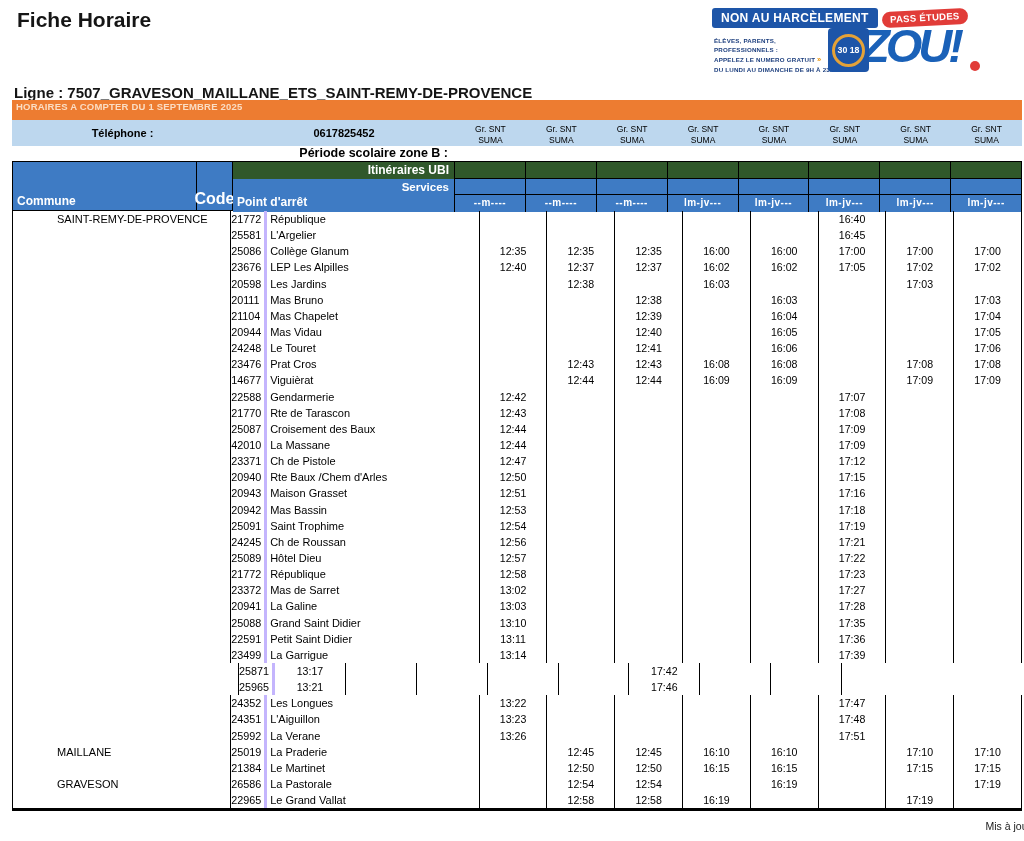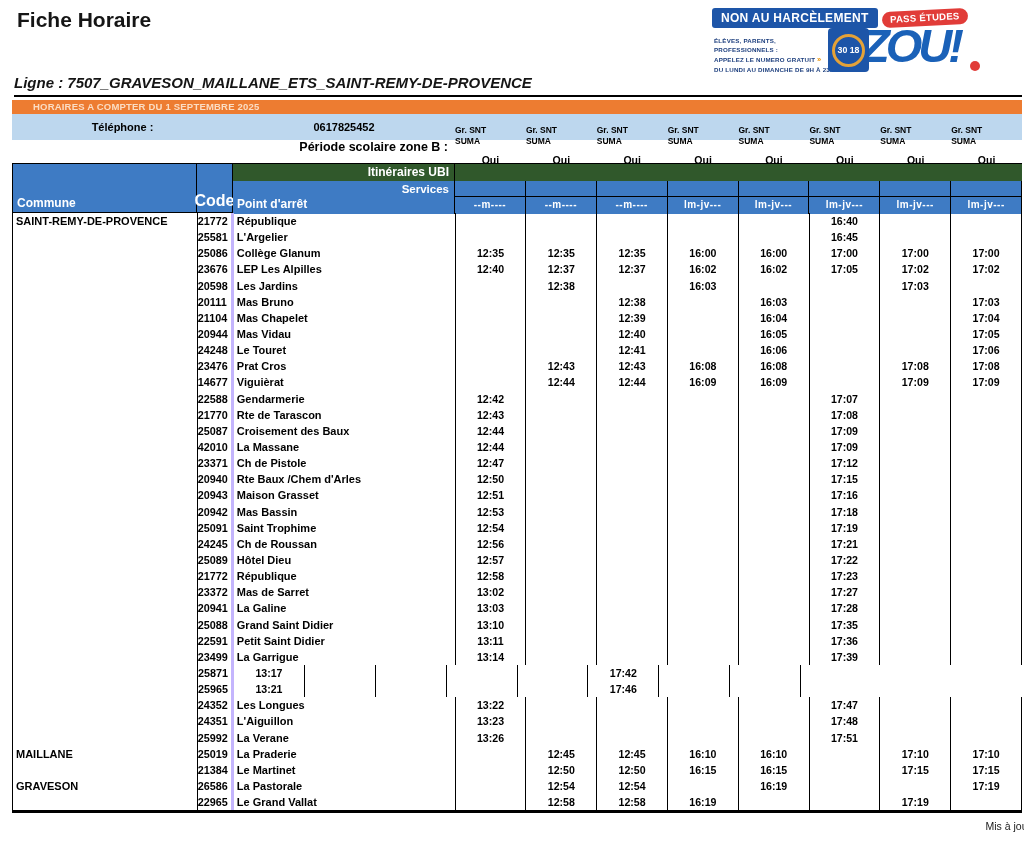--- a/index.html
+++ b/index.html
@@ -4,21 +4,21 @@
 <style>
   * { margin:0; padding:0; box-sizing:border-box; }
   html,body { background:#e8e8e8; }
   .page {
     position:relative; width:1024px; height:841px; background:#fff;
     font-family:"Liberation Sans", sans-serif; color:#000; overflow:hidden;
     margin:0 auto;
   }
   
   .page-title { position:absolute; left:17px; top:8px; font-size:21px; font-weight:700; color:#151515; }
-  .line-rule  { position:absolute; left:14px; top:74px; width:1008px; height:23px; border-bottom:2.5px solid #000;font-style:italic; }
+  .line-rule  { position:absolute; left:14px; top:84px; width:1008px; height:23px; border-bottom:2.5px solid #000; }
   .line-title { font-size:15px; font-weight:700; color:#151515; }
 
   
   .branding { position:absolute; left:705px; top:4px; width:318px; height:76px; }
   .harass-banner {
     position:absolute; left:7px; top:4px; z-index:1;
     background:var(--brand-blue); color:#fff; font-size:12px; font-weight:700;
     padding:3px 9px; border-radius:3px; letter-spacing:.3px; white-space:nowrap;
   }
   .harass-info {
@@ -45,56 +45,56 @@
   .zou { position:absolute; left:156px; top:12px; z-index:2; width:160px; height:62px; }
   .zou-text {
     font-size:47px; font-weight:700; font-style:italic; color:var(--zou-blue);
     letter-spacing:-4px; line-height:60px; white-space:nowrap;
   }
   .zou-dot { position:absolute; left:109px; top:45px; width:10px; height:10px; border-radius:50%; background:var(--red); }
 
   
   .sheet { position:absolute; left:12px; top:100px; width:1010px; }
   .orange-bar {
-    height:14px; line-height:14px; background:var(--orange); color:#fbddc4;
-    font-size:9.5px; font-weight:700; padding-left:21px; letter-spacing:.2px;
+    height:20px; line-height:14px; background:var(--orange); color:#fbddc4;
+    font-size:9.5px; font-weight:700; padding-left:4px; letter-spacing:.2px;
   }
   .phone-row { height:26px; background:var(--light-blue); display:flex; font-weight:700; }
   .cell-tel   { width:221px; text-align:center; line-height:26px; font-size:11px; }
   .cell-phone { width:222px; text-align:center; line-height:26px; font-size:11px; }
   .tcols { width:567px; display:flex; }
   .tcols > div { flex:1 1 0; min-width:0; }
-  .g-cell { text-align:left; font-size:8.5px; font-weight:700; line-height:1.3; padding-top:11px; }
-  .period-row { height:23px; display:flex; background:#fff; font-weight:700; }
+  .g-cell { text-align:center; font-size:8.5px; font-weight:400; line-height:1.3; padding-top:4px; }
+  .period-row { height:15px; display:flex; background:#fff; font-weight:700; }
   .period-label { width:443px; text-align:right; padding-right:7px; font-size:12.5px; line-height:15px; }
   .oui-cell { text-align:center; font-size:10.5px; line-height:15px; font-weight:700;margin-top:13px; }
 
   
   .sheet-table { border-left:1px solid #000; }
   .hgrid { display:flex; border-top:1px solid #000; border-bottom:1px solid #000; height:50px; }
   .commune-h { width:185px; background:var(--head-blue); border-right:1px solid #000;
                color:#fff; font-size:12px; font-weight:700; display:flex; align-items:flex-end; padding:0 0 2px 4px; }
   .code-h    { width:36px;  background:var(--head-blue); border-right:1px solid #000;
                color:#fff; font-size:16px; font-weight:700; display:flex; align-items:flex-end; justify-content:center; padding-bottom:2px; }
   .hright { flex:1 1 0; display:flex; flex-direction:column; }
   .hrow { display:flex; }
-  .hrow.r-green { height:17px; background:var(--dark-green);flex-direction:column; }
+  .hrow.r-green { height:17px; background:var(--dark-green); }
   .hrow.r-svc   { height:16px; background:var(--head-blue); }
   .hrow.r-code  { height:17px; background:var(--head-blue); }
   .hlabel { width:222px; border-right:1px solid #000; color:#fff; font-weight:700; }
   .r-green .hlabel { text-align:right; padding-right:5px; font-size:12px; line-height:17px; }
   .r-svc   .hlabel { text-align:right; padding-right:5px; font-size:11.5px; line-height:16px; }
   .r-code  .hlabel { text-align:left; padding-left:4px; font-size:12px; line-height:17px; display:flex; align-items:flex-end; padding-bottom:1px; }
   .h-tcell { border-right:1px solid #000; }
   .r-green .h-tcell { border-bottom:1px solid #000; }
   .r-svc   .h-tcell { border-bottom:1px solid #000; }
   .daycode { color:#fff; font-size:10px; font-weight:700; text-align:center; line-height:16px; letter-spacing:.5px; }
 
   .tbody { border-bottom:3px solid #000; }
-  .trow { display:flex; height:16.15px; line-height:16.2px; font-weight:700; }
+  .trow { display:flex; height:16.15px; line-height:16.2px; font-weight:400;margin-left:41px; }
   .c-com  { width:185px; border-right:1px solid #000; padding-left:3px; font-size:11px; white-space:nowrap; overflow:hidden; }
   .c-code { width:36px;  border-right:3px solid #c4b5fd; text-align:center; padding-right:11px; font-size:10.8px; }
   .c-stop { width:222px; border-right:1px solid #000; padding-left:3px; font-size:11px; white-space:nowrap; overflow:hidden; }
   .c-time { border-right:1px solid #000; text-align:center; font-size:10.6px; }
 
   .footer-note { position:absolute; top:820px; right:-7px; font-size:10.5px; font-weight:400; color:#1a1a1a; }
 </style>
 </head>
 <body>
 

